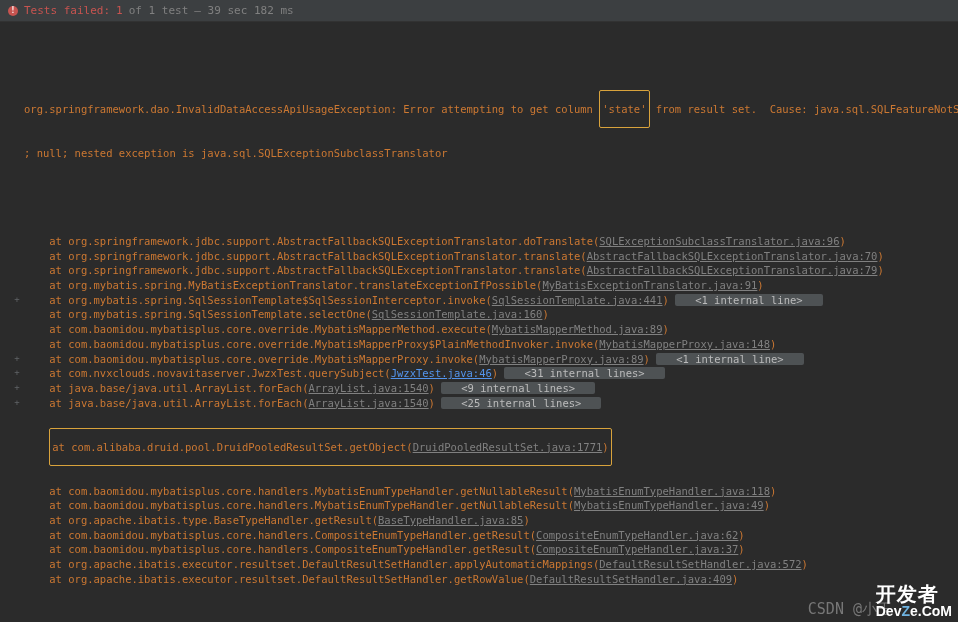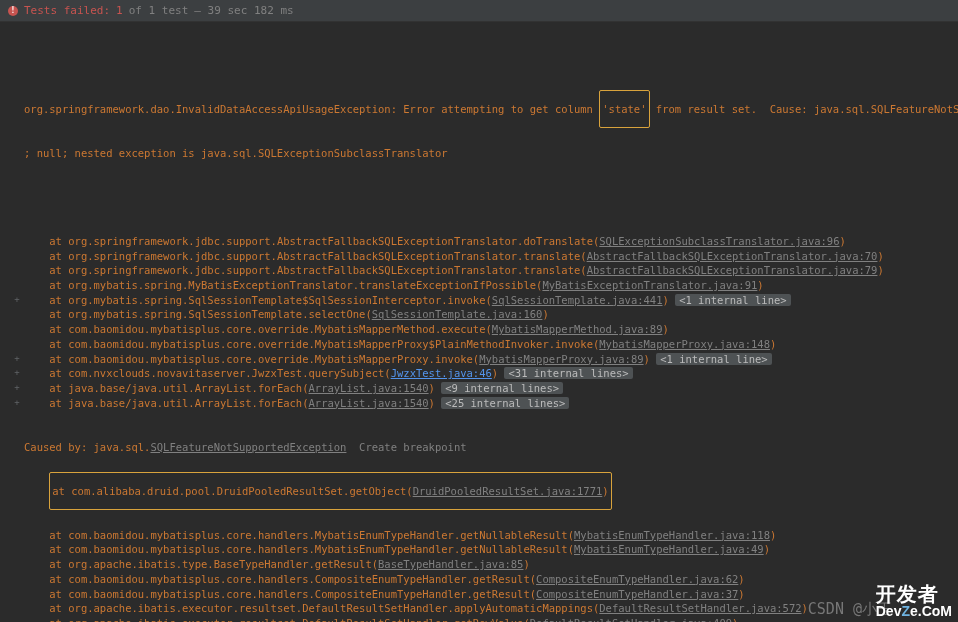--- a/index.html
+++ b/index.html
@@ -56,21 +56,21 @@
 .linkdim { color: #808080; text-decoration: underline; }
 .linkblue { color: #5394ec; text-decoration: underline; }
 .hlbox {
   border: 1.5px solid #d9a33c;
   border-radius: 2px;
   padding: 12px 2px;
 }
 .badge {
   background: #4e5254;
   color: #bbbbbb;
-  padding: 0 4px;
+  padding: 0 20px;
   border-radius: 2px;
 }
 .watermark {
   position: absolute;
   right: 6px;
   bottom: 4px;
   font-family: Arial, sans-serif;
   color: #fff;
   text-align: left;
   line-height: 1;
@@ -95,24 +95,20 @@
   <div class="line"><span class="gutter"></span><span class="txt"> </span></div>
   <div class="line">
     <span class="gutter"></span>
     <span class="txt"><span class="orange"><span>org.springframework.dao.InvalidDataAccessApiUsageException: Error attempting to get column </span><span class="hlbox">'state'</span><span> from result set.  Cause: java.sql.SQLFeatureNotSupportedException</span></span></span>
   </div>
   <div class="line"><span class="gutter"></span><span class="txt orange">; null; nested exception is java.sql.SQLExceptionSubclassTranslator</span></div>
   <div class="line"><span class="gutter"></span><span class="txt"> </span></div>
   <div id="stack1"><div class="line"><span class="gutter"></span><span class="txt">    <span class="orange">at </span><span class="orange">org.springframework.jdbc.support.AbstractFallbackSQLExceptionTranslator.doTranslate(</span><span class="linkdim">SQLExceptionSubclassTranslator.java:96</span><span class="orange">)</span></span></div><div class="line"><span class="gutter"></span><span class="txt">    <span class="orange">at </span><span class="orange">org.springframework.jdbc.support.AbstractFallbackSQLExceptionTranslator.translate(</span><span class="linkdim">AbstractFallbackSQLExceptionTranslator.java:70</span><span class="orange">)</span></span></div><div class="line"><span class="gutter"></span><span class="txt">    <span class="orange">at </span><span class="orange">org.springframework.jdbc.support.AbstractFallbackSQLExceptionTranslator.translate(</span><span class="linkdim">AbstractFallbackSQLExceptionTranslator.java:79</span><span class="orange">)</span></span></div><div class="line"><span class="gutter"></span><span class="txt">    <span class="orange">at </span><span class="orange">org.mybatis.spring.MyBatisExceptionTranslator.translateExceptionIfPossible(</span><span class="linkdim">MyBatisExceptionTranslator.java:91</span><span class="orange">)</span></span></div><div class="line"><span class="gutter">+</span><span class="txt">    <span class="orange">at </span><span class="orange">org.mybatis.spring.SqlSessionTemplate$SqlSessionInterceptor.invoke(</span><span class="linkdim">SqlSessionTemplate.java:441</span><span class="orange">) </span><span class="badge">&lt;1 internal line&gt;</span></span></div><div class="line"><span class="gutter"></span><span class="txt">    <span class="orange">at </span><span class="orange">org.mybatis.spring.SqlSessionTemplate.selectOne(</span><span class="linkdim">SqlSessionTemplate.java:160</span><span class="orange">)</span></span></div><div class="line"><span class="gutter"></span><span class="txt">    <span class="orange">at </span><span class="orange">com.baomidou.mybatisplus.core.override.MybatisMapperMethod.execute(</span><span class="linkdim">MybatisMapperMethod.java:89</span><span class="orange">)</span></span></div><div class="line"><span class="gutter"></span><span class="txt">    <span class="orange">at </span><span class="orange">com.baomidou.mybatisplus.core.override.MybatisMapperProxy$PlainMethodInvoker.invoke(</span><span class="linkdim">MybatisMapperProxy.java:148</span><span class="orange">)</span></span></div><div class="line"><span class="gutter">+</span><span class="txt">    <span class="orange">at </span><span class="orange">com.baomidou.mybatisplus.core.override.MybatisMapperProxy.invoke(</span><span class="linkdim">MybatisMapperProxy.java:89</span><span class="orange">) </span><span class="badge">&lt;1 internal line&gt;</span></span></div><div class="line"><span class="gutter">+</span><span class="txt">    <span class="orange">at </span><span class="orange">com.nvxclouds.novavitaserver.JwzxTest.querySubject(</span><span class="linkblue">JwzxTest.java:46</span><span class="orange">) </span><span class="badge">&lt;31 internal lines&gt;</span></span></div><div class="line"><span class="gutter">+</span><span class="txt">    <span class="orange">at </span><span class="orange">java.base/java.util.ArrayList.forEach(</span><span class="linkdim">ArrayList.java:1540</span><span class="orange">) </span><span class="badge">&lt;9 internal lines&gt;</span></span></div><div class="line"><span class="gutter">+</span><span class="txt">    <span class="orange">at </span><span class="orange">java.base/java.util.ArrayList.forEach(</span><span class="linkdim">ArrayList.java:1540</span><span class="orange">) </span><span class="badge">&lt;25 internal lines&gt;</span></span></div></div>
   <div class="line">
     <span class="gutter"></span>
-    <span class="txt"><span class="orange">Caused by: </span><span class="orange">java.sql.</span><span class="linkdim">SQLFeatureNotSupportedException</span><span class="gray">  Create breakpoint</span></span>
-  </div>
-  <div class="line">
-    <span class="gutter"></span>
     <span class="txt">    <span class="hlbox"><span class="orange">at </span><span class="orange">com.alibaba.druid.pool.DruidPooledResultSet.getObject(</span><span class="linkdim">DruidPooledResultSet.java:1771</span><span class="orange">)</span></span></span>
   </div>
   <div id="stack2"><div class="line"><span class="gutter"></span><span class="txt">    <span class="orange">at </span><span class="orange">com.baomidou.mybatisplus.core.handlers.MybatisEnumTypeHandler.getNullableResult(</span><span class="linkdim">MybatisEnumTypeHandler.java:118</span><span class="orange">)</span></span></div><div class="line"><span class="gutter"></span><span class="txt">    <span class="orange">at </span><span class="orange">com.baomidou.mybatisplus.core.handlers.MybatisEnumTypeHandler.getNullableResult(</span><span class="linkdim">MybatisEnumTypeHandler.java:49</span><span class="orange">)</span></span></div><div class="line"><span class="gutter"></span><span class="txt">    <span class="orange">at </span><span class="orange">org.apache.ibatis.type.BaseTypeHandler.getResult(</span><span class="linkdim">BaseTypeHandler.java:85</span><span class="orange">)</span></span></div><div class="line"><span class="gutter"></span><span class="txt">    <span class="orange">at </span><span class="orange">com.baomidou.mybatisplus.core.handlers.CompositeEnumTypeHandler.getResult(</span><span class="linkdim">CompositeEnumTypeHandler.java:62</span><span class="orange">)</span></span></div><div class="line"><span class="gutter"></span><span class="txt">    <span class="orange">at </span><span class="orange">com.baomidou.mybatisplus.core.handlers.CompositeEnumTypeHandler.getResult(</span><span class="linkdim">CompositeEnumTypeHandler.java:37</span><span class="orange">)</span></span></div><div class="line"><span class="gutter"></span><span class="txt">    <span class="orange">at </span><span class="orange">org.apache.ibatis.executor.resultset.DefaultResultSetHandler.applyAutomaticMappings(</span><span class="linkdim">DefaultResultSetHandler.java:572</span><span class="orange">)</span></span></div><div class="line"><span class="gutter"></span><span class="txt">    <span class="orange">at </span><span class="orange">org.apache.ibatis.executor.resultset.DefaultResultSetHandler.getRowValue(</span><span class="linkdim">DefaultResultSetHandler.java:409</span><span class="orange">)</span></span></div></div>
   
 </div>
 
 <div class="csdn">CSDN @小王</div>
 <div class="watermark">
   <div class="l1">开发者</div>
   <div class="l2"><span>Dev</span><span class="z">Z</span><span>e.CoM</span></div>

